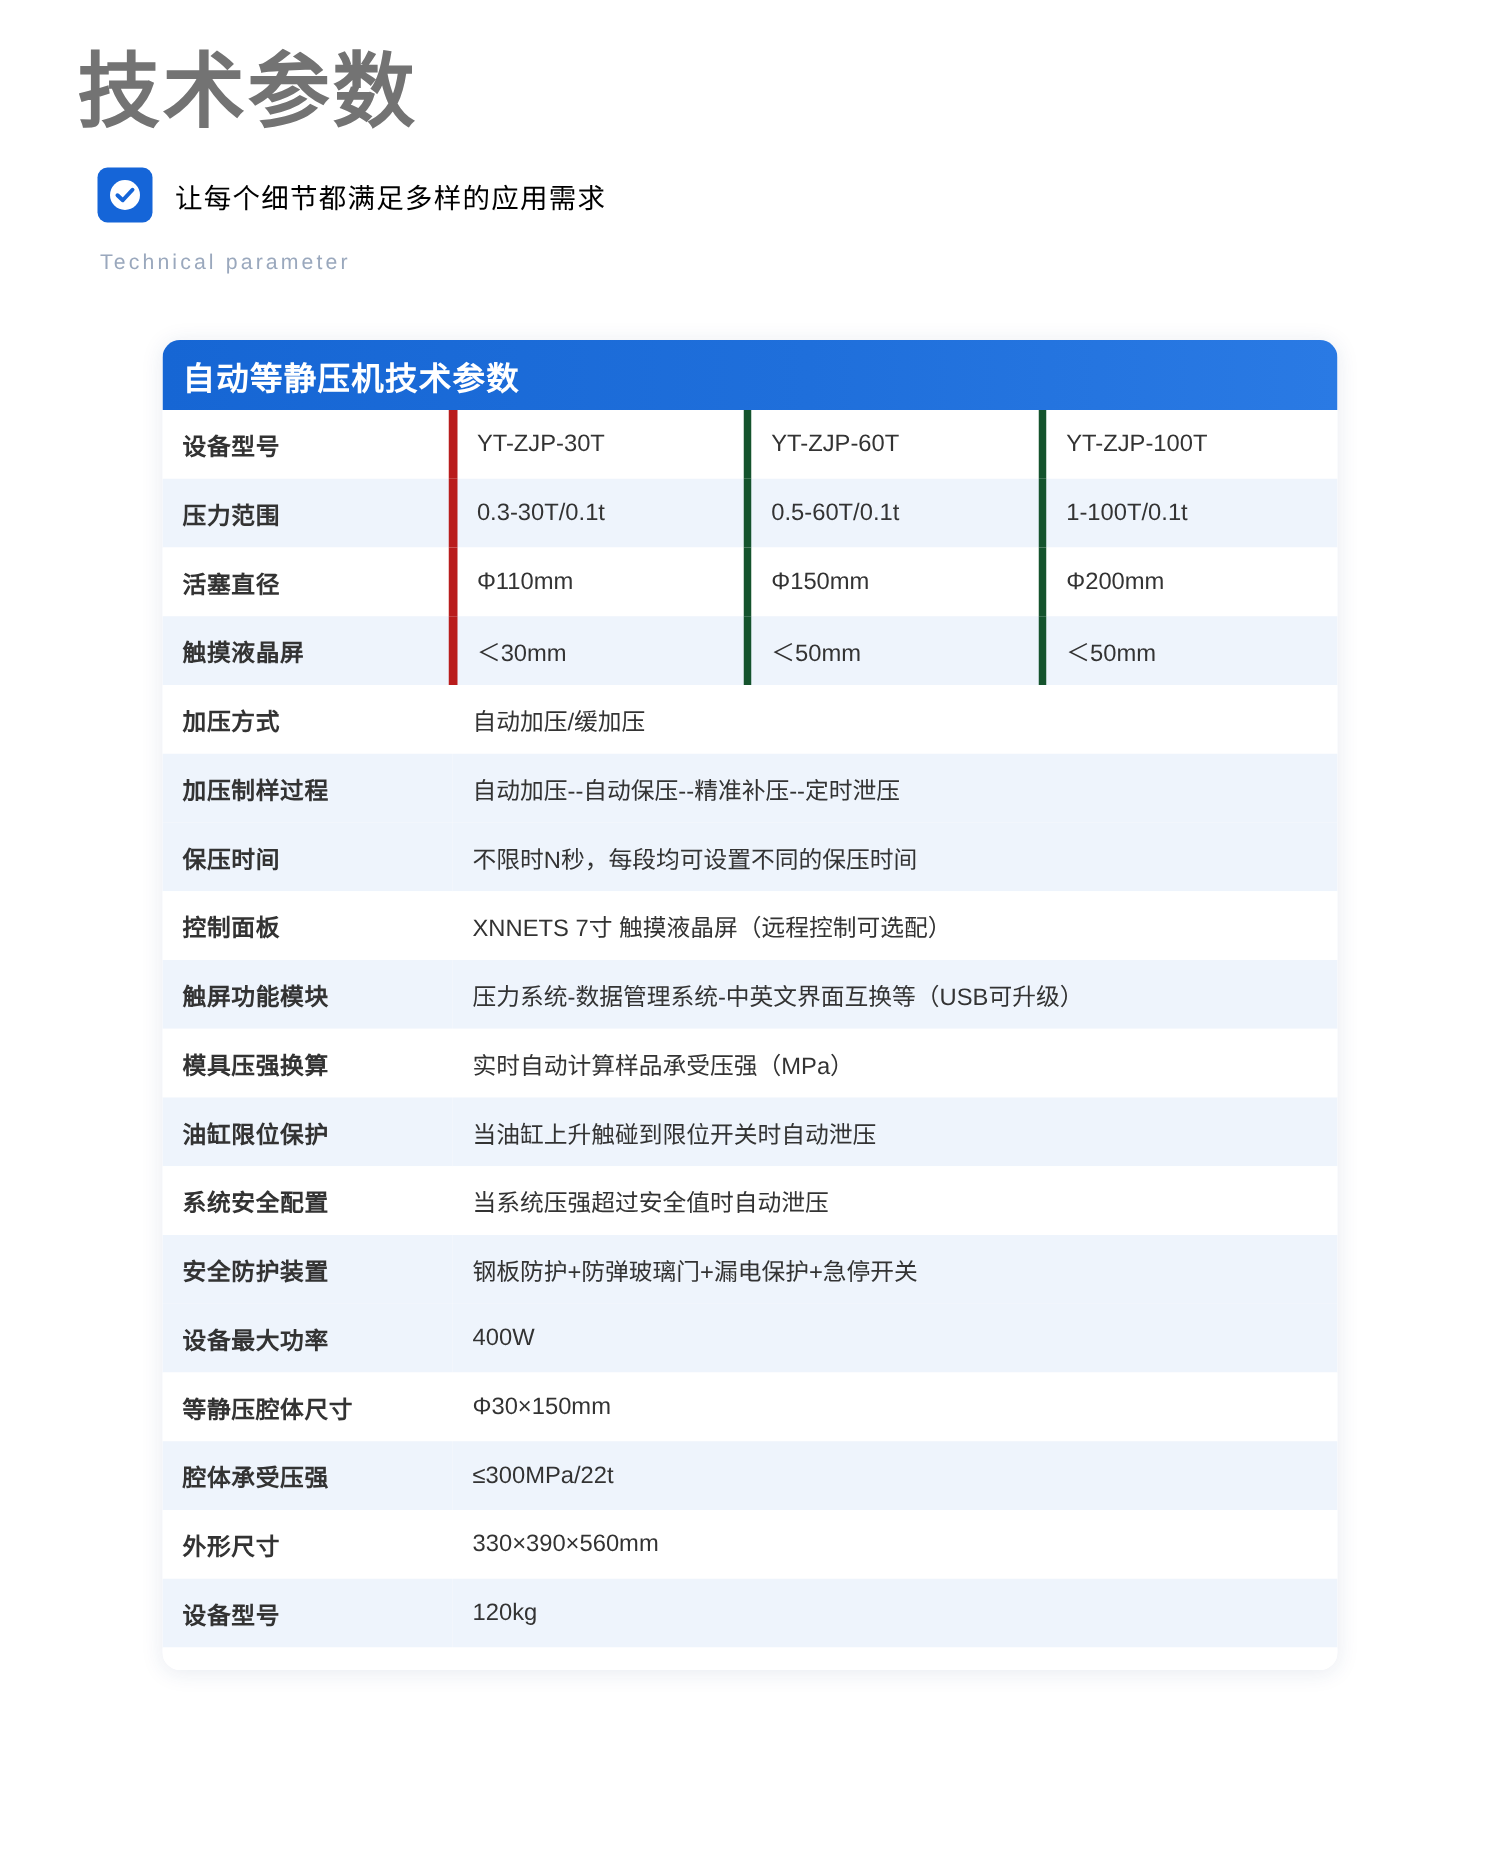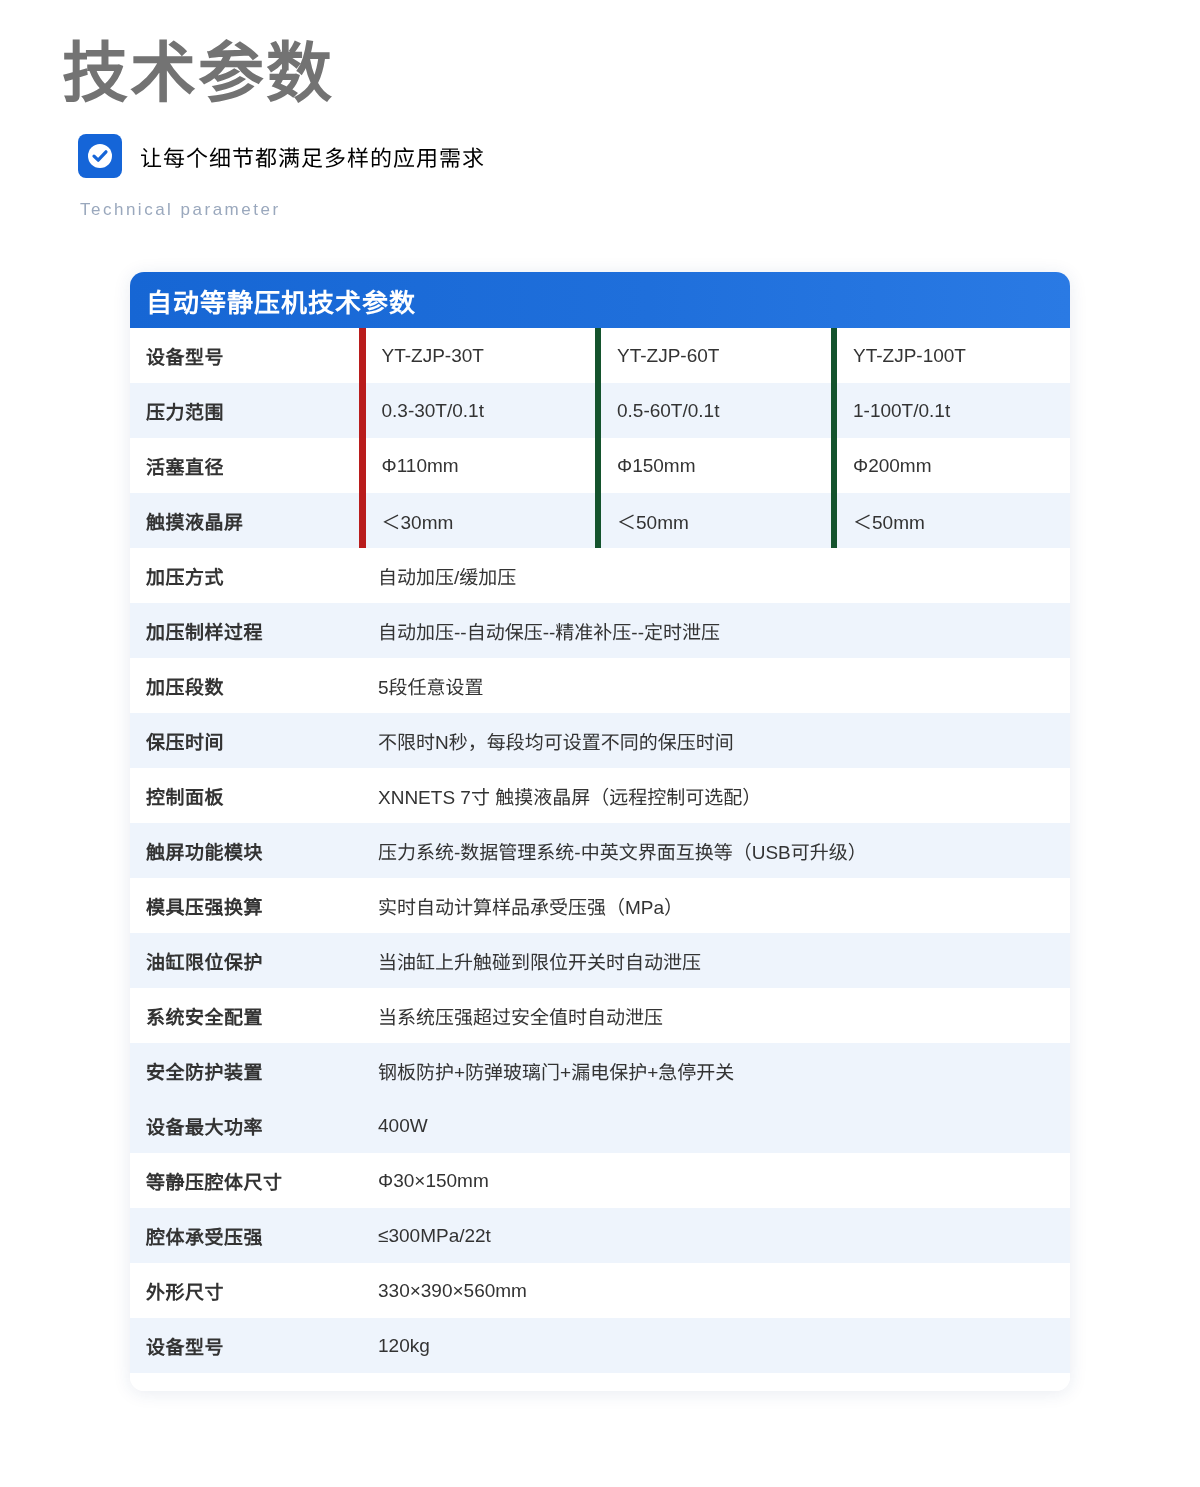--- a/index.html
+++ b/index.html
@@ -171,24 +171,20 @@
         </tr>
 
         <tr class="odd">
           <td class="label">加压方式</td>
           <td class="val" colspan="3">自动加压/缓加压</td>
         </tr>
         <tr class="even">
           <td class="label">加压制样过程</td>
           <td class="val" colspan="3">自动加压--自动保压--精准补压--定时泄压</td>
         </tr>
-        <tr class="odd">
-          <td class="label">加压段数</td>
-          <td class="val" colspan="3">5段任意设置</td>
-        </tr>
         <tr class="even">
           <td class="label">保压时间</td>
           <td class="val" colspan="3">不限时N秒，每段均可设置不同的保压时间</td>
         </tr>
         <tr class="odd">
           <td class="label">控制面板</td>
           <td class="val" colspan="3">XNNETS 7寸 触摸液晶屏（远程控制可选配）</td>
         </tr>
         <tr class="even">
           <td class="label">触屏功能模块</td>

